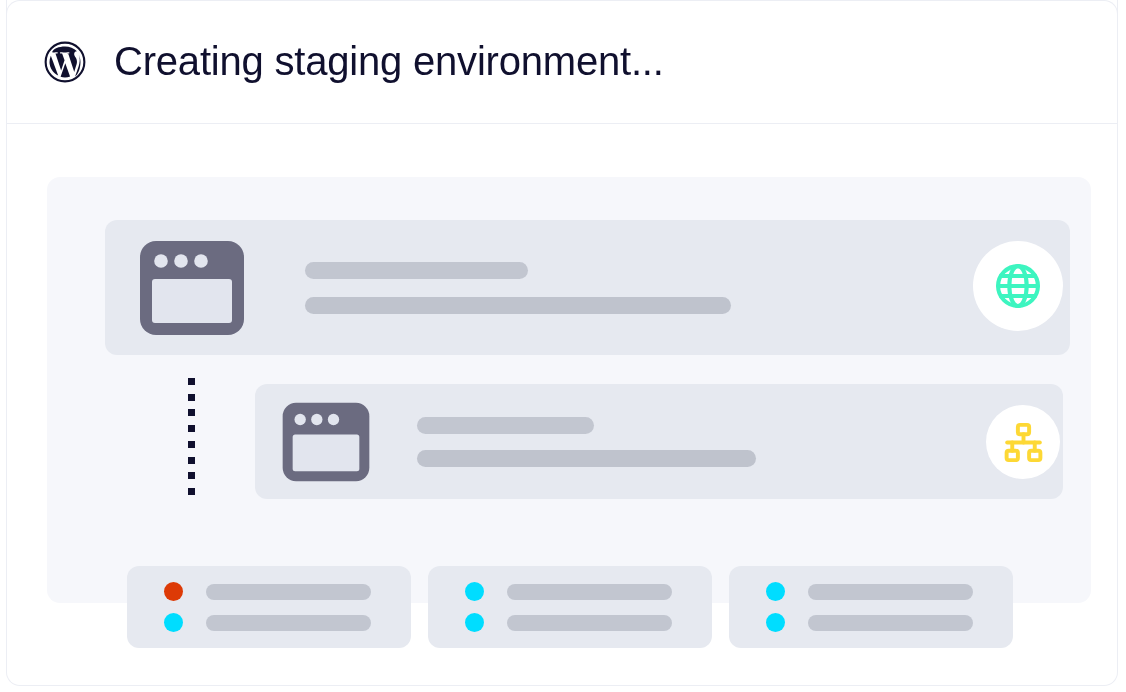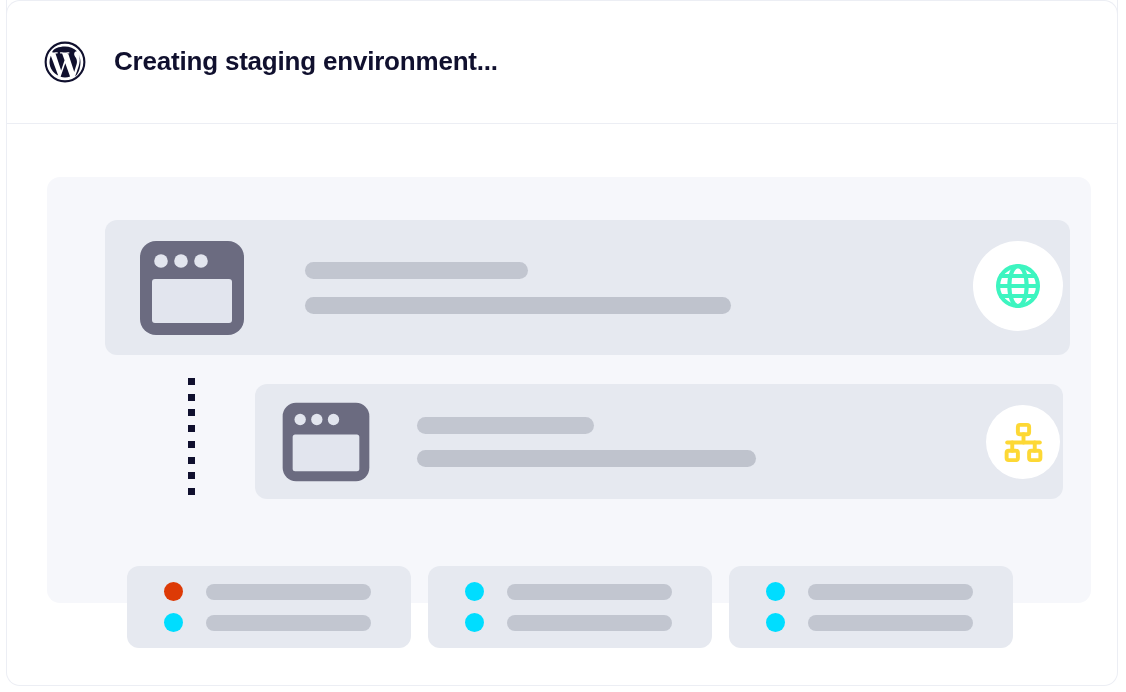--- a/index.html
+++ b/index.html
@@ -55,22 +55,22 @@
     padding-left: 37px;
   }
   .wp-logo {
     width: 42px;
     height: 42px;
     flex: none;
     display: block;
   }
   .title-text {
     margin-left: 28px;
-    font-size: 26px;
-    font-weight: bold;
+    font-size: 40px;
+    font-weight: normal;
     color: #10102e;
     letter-spacing: -0.2px;
     white-space: nowrap;
   }
 
   
   .panel {
     position: absolute;
     left: 40px;
     top: 177px;

